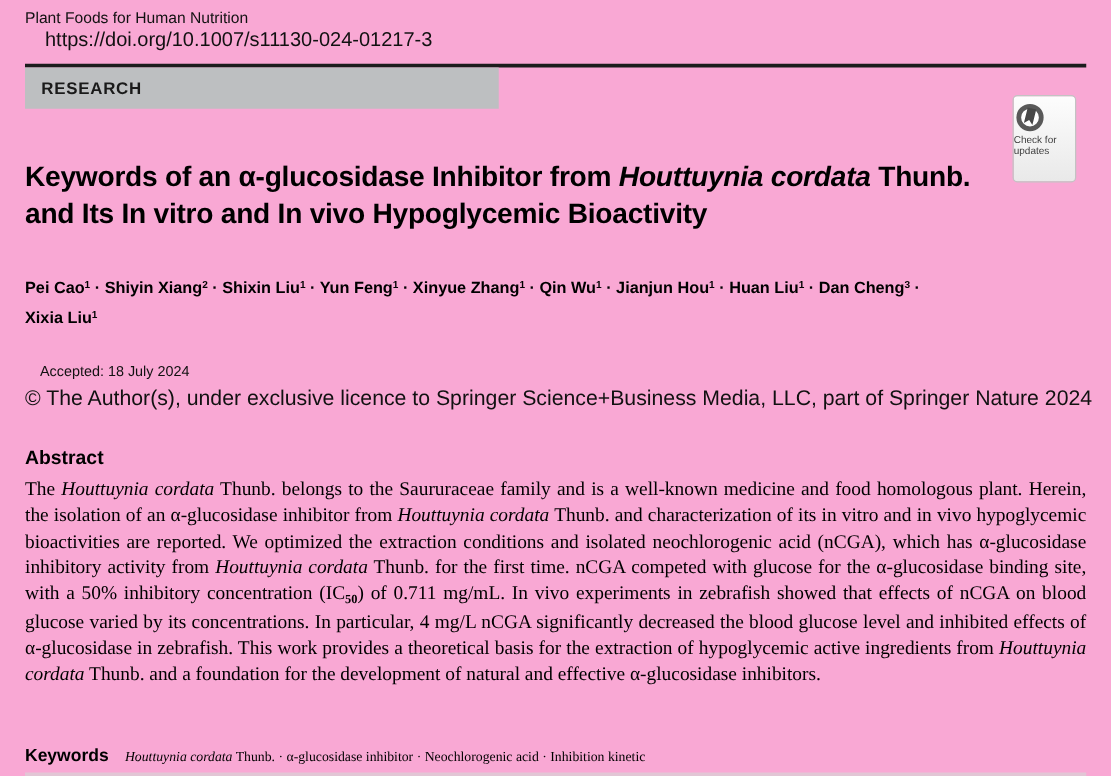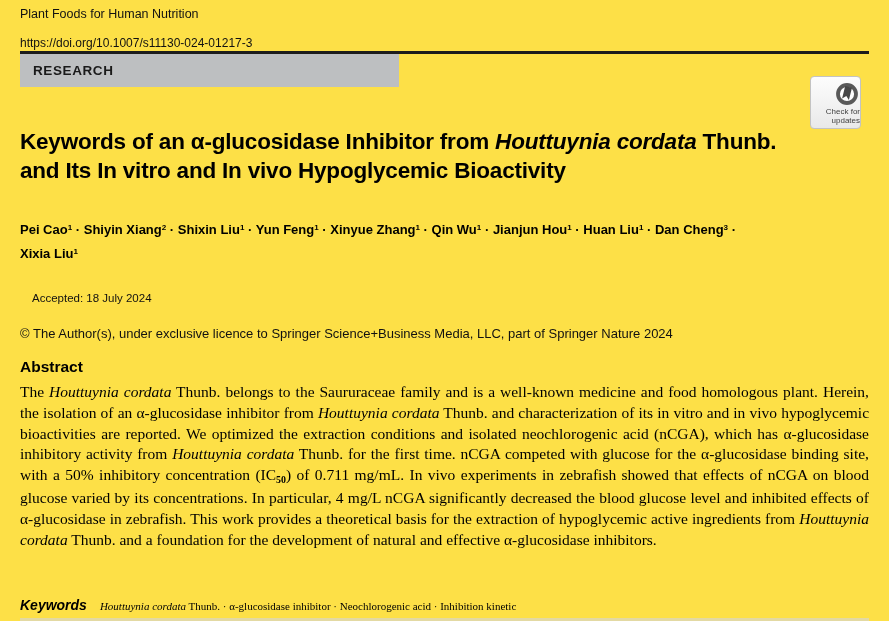--- a/index.html
+++ b/index.html
@@ -1,94 +1,94 @@
 <!DOCTYPE html>
 <html><head>
 <meta charset="utf-8">
 <style>
   * { margin: 0; padding: 0; box-sizing: border-box; }
   html, body { background: #ffffff; }
   .page {
     position: relative;
     width: 889px;
     height: 621px;
-    background: #fde047;
+    background: #f9a8d4;
     font-family: "Liberation Sans", sans-serif;
     color: #000000;
     overflow: hidden;
     padding-left: 32px;
   }
   .journal-name {
     position: absolute; left: 20px; top: 7px;
     font-size: 12.5px; color: #111111;
   }
   .doi-line {
-    position: absolute; left: 20px; top: 24px;
-    font-size: 12px; color: #111111; margin-top: 12px;
+    position: absolute; left: 36px; top: 24px;
+    font-size: 16px; color: #111111;
   }
   .header-rule {
     position: absolute; left: 20px; top: 51px;
     width: 849px; height: 2.5px; background: #1c1c1c;
   }
   .section-banner {
     position: absolute; left: 20px; top: 54px;
     width: 379px; height: 33px;
     background: #bdbfc1;
     display: flex; align-items: center;
   }
   .section-banner span {
     font-size: 13.5px; font-weight: bold; letter-spacing: 0.6px;
     padding-left: 13px; color: #1a1a1a;
   }
   .updates-badge {
     position: absolute; left: 810px; top: 76px;
-    width: 51px; height: 53px;
+    width: 51px; height: 70px;
     border: 1px solid #c3c3c3; border-radius: 4px;
     background: linear-gradient(#fdfdfd, #e9e9e9);
-    display: flex; flex-direction: column; align-items: flex-end;
+    display: flex; flex-direction: column; align-items: flex-start;
     cursor: pointer;
   }
   .updates-badge svg { margin-top: 4px; }
   .badge-line { font-size: 8px; line-height: 9px; color: #3f3f3f; }
   .article-title {
     position: absolute; left: 20px; top: 128px; width: 830px;
     font-size: 22.5px; font-weight: bold; line-height: 28.5px;
     letter-spacing: -0.2px; color: #000000;
   }
   .author-list {
     position: absolute; left: 20px; top: 219px; width: 849px;
     font-size: 13px; font-weight: bold; line-height: 22px; color: #000000;
   }
   .author-list sup, .article-title sup { font-size: 62%; position: relative; top: -0.5em; vertical-align: baseline; }
   .meta-accepted {
     position: absolute; left: 32px; top: 292px;
     font-size: 11.5px; color: #111111;
   }
   .meta-copyright {
     position: absolute; left: 20px; top: 309px;
-    font-size: 13px; color: #111111; margin-top: 17px;
+    font-size: 17px; color: #111111;
   }
   .abstract-heading {
     position: absolute; left: 20px; top: 358px;
     font-size: 15.5px; font-weight: bold; color: #000000;
   }
   .abstract-body {
     position: absolute; left: 20px; top: 382px; width: 849px;
     font-family: "Liberation Serif", serif;
     font-size: 15.5px; line-height: 20.8px;
     text-align: justify; color: #000000;
   }
   .abstract-body sub { font-size: 64%; position: relative; top: 0.28em; vertical-align: baseline; font-weight: bold; }
   .keywords-row {
     position: absolute; left: 20px; top: 596px; width: 849px;
     font-size: 15px; color: #000000;
   }
   .keywords-label {
     font-family: "Liberation Sans", sans-serif;
-    font-weight: bold; font-size: 14px; margin-right: 13px; font-style: italic;
+    font-weight: bold; font-size: 14px; margin-right: 13px;
   }
   .keywords-text { font-family: Liberation Serif, serif; font-size: 11px; }
   .bottom-cut-line {
     position: absolute; left: 20px; top: 618px;
     width: 849px; height: 3px; background: #d6d6d6; opacity: 0.65;
   }
 </style>
 </head>
 <body>
 

